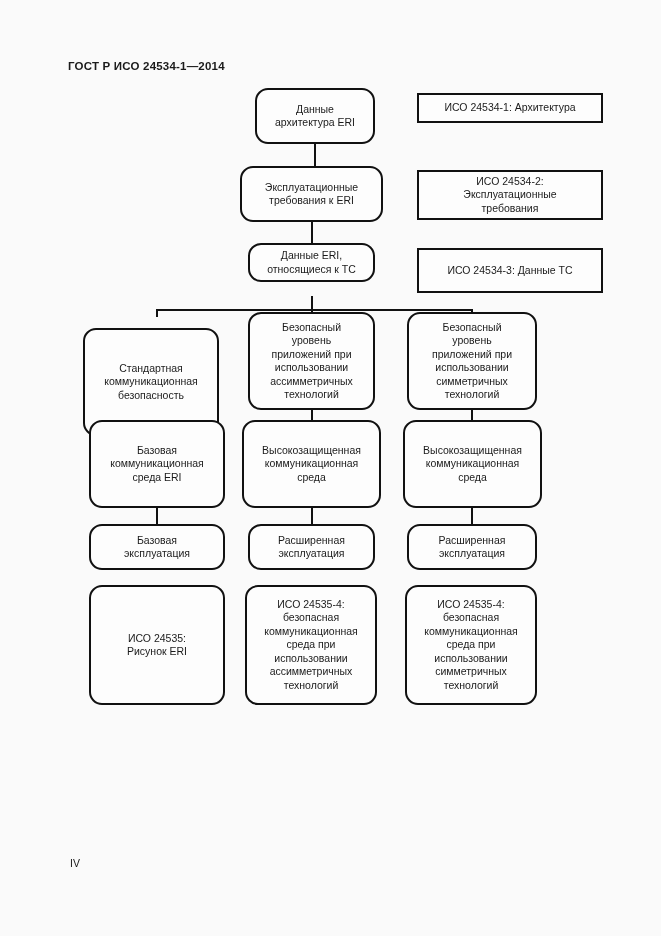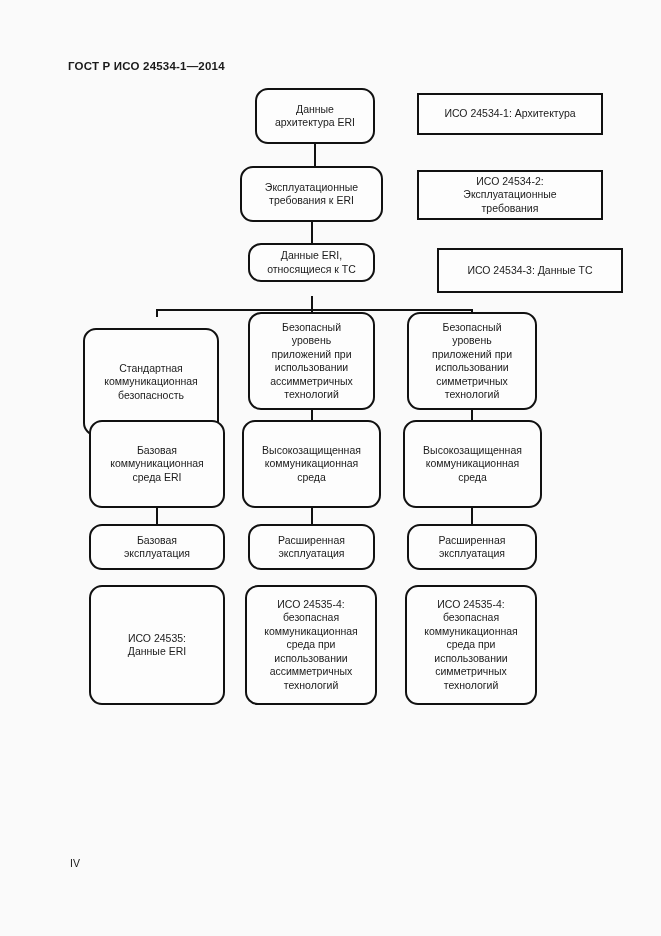--- a/index.html
+++ b/index.html
@@ -96,37 +96,37 @@
       <div class="conn v" style="left: 156px; top: 404px; height: 17px;"></div>
       <div class="conn v" style="left: 311px; top: 410px; height: 11px;"></div>
       <div class="conn v" style="left: 471px; top: 410px; height: 11px;"></div>
       <div class="conn v" style="left: 156px; top: 508px; height: 17px;"></div>
       <div class="conn v" style="left: 311px; top: 508px; height: 17px;"></div>
       <div class="conn v" style="left: 471px; top: 508px; height: 17px;"></div>
       <div class="node rounded" style="left: 255px; top: 88px; width: 120px; height: 56px;">
         <span style="white-space: pre-line;">Данные
 архитектура ERI</span>
       </div>
-      <div class="node rect" style="left: 417px; top: 93px; width: 186px; height: 42px;">
+      <div class="node rect" style="left: 417px; top: 93px; width: 186px; height: 30px;">
         <span style="white-space: pre-line;">ИСО 24534-1: Архитектура</span>
       </div>
       <div class="node rounded" style="left: 240px; top: 166px; width: 143px; height: 56px;">
         <span style="white-space: pre-line;">Эксплуатационные
 требования к ERI</span>
       </div>
       <div class="node rect" style="left: 417px; top: 170px; width: 186px; height: 50px;">
         <span style="white-space: pre-line;">ИСО 24534-2:
 Эксплуатационные
 требования</span>
       </div>
       <div class="node rounded" style="left: 248px; top: 243px; width: 127px; height: 39px;">
         <span style="white-space: pre-line;">Данные ERI,
 относящиеся к ТС</span>
       </div>
-      <div class="node rect" style="left: 417px; top: 248px; width: 186px; height: 45px; margin-left: 20px;">
+      <div class="node rect" style="left: 417px; top: 248px; width: 186px; height: 45px;">
         <span style="white-space: pre-line;">ИСО 24534-3: Данные ТС</span>
       </div>
       <div class="node rounded" style="left: 83px; top: 316px; width: 136px; height: 108px; margin-top: 12px;">
         <span style="white-space: pre-line;">Стандартная
 коммуникационная
 безопасность</span>
       </div>
       <div class="node rounded" style="left: 248px; top: 312px; width: 127px; height: 98px;">
         <span style="white-space: pre-line;">Безопасный
 уровень
@@ -165,21 +165,21 @@
       <div class="node rounded" style="left: 248px; top: 524px; width: 127px; height: 46px;">
         <span style="white-space: pre-line;">Расширенная
 эксплуатация</span>
       </div>
       <div class="node rounded" style="left: 407px; top: 524px; width: 130px; height: 46px;">
         <span style="white-space: pre-line;">Расширенная
 эксплуатация</span>
       </div>
       <div class="node rounded" style="left: 89px; top: 585px; width: 136px; height: 120px;">
         <span style="white-space: pre-line;">ИСО 24535:
-Данные ERI</span>
+Рисунок ERI</span>
       </div>
       <div class="node rounded" style="left: 245px; top: 585px; width: 132px; height: 120px;">
         <span style="white-space: pre-line;">ИСО 24535-4:
 безопасная
 коммуникационная
 среда при
 использовании
 ассимметричных
 технологий</span>
       </div>

